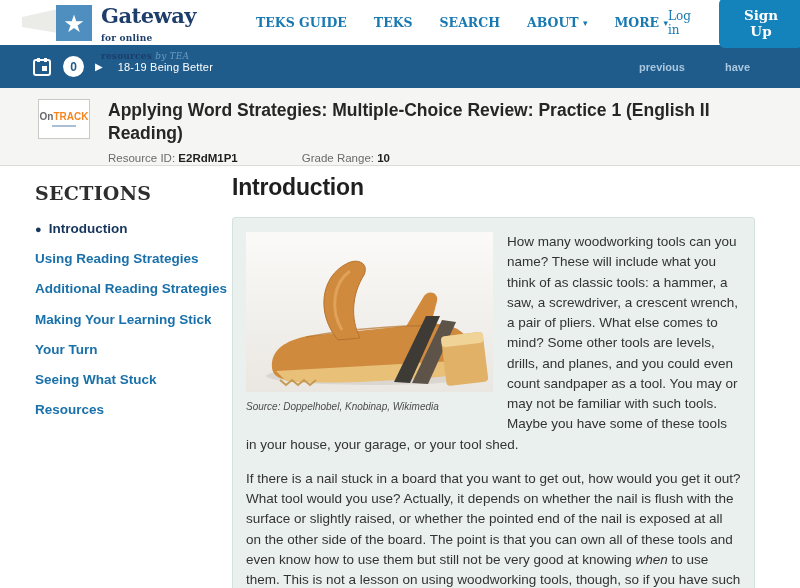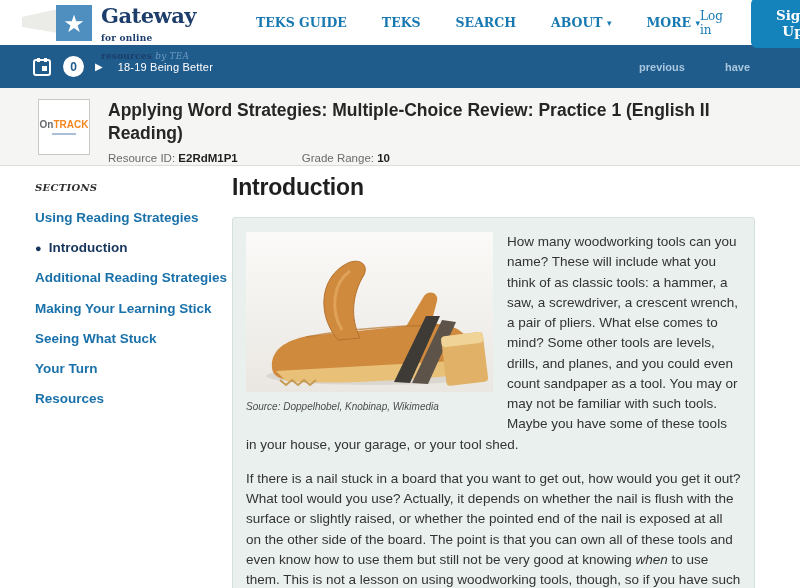--- a/index.html
+++ b/index.html
@@ -9,52 +9,52 @@
     font-family:"Liberation Sans", sans-serif; -webkit-font-smoothing:antialiased;
   }
 
   
   .topbar { height:45px; display:flex; align-items:center; padding:0 28px 0 22px; background:#fff; }
   .logo { display:flex; align-items:center; gap:7px; cursor:pointer; text-decoration:none; }
   .logo-mark svg { display:block; }
   .logo-title { font-family:"DejaVu Serif", serif; font-weight:bold; font-size:21px; color:#1d3e6b; line-height:1.05; letter-spacing:-0.5px; }
   .logo-sub { font-family:"DejaVu Serif", serif; font-size:9px; font-weight:bold; color:#1d3e6b; letter-spacing:0.2px; }
   .logo-sub em { color:#6d9cc4; font-weight:normal; font-style:italic; }
-  .mainnav { display:flex; gap:35px; margin-left:60px; align-items:center; }
+  .mainnav { display:flex; gap:27px; margin-left:60px; align-items:center; }
   .nav-link { font-family:"DejaVu Serif", serif; font-weight:bold; font-size:12.5px; color:#1879b2; text-decoration:none; cursor:pointer; white-space:nowrap; }
   .nav-caret { font-size:9px; position:relative; top:-1px; }
   .auth { margin-left:auto; display:flex; align-items:center; gap:28px; }
   .login-link { font-family:"DejaVu Serif", serif; font-weight:normal; font-size:12px; color:#1879b2; text-decoration:none; cursor:pointer; }
   .signup-btn { background:#1583bb; color:#fff; border:none; border-radius:6px; padding:9px 25px; font-family:"DejaVu Serif", serif; font-weight:bold; font-size:13.5px; cursor:pointer; }
 
   
   .crumbbar { height:43px; background:#1f5b8b; display:flex; align-items:center; padding:0 50px 0 32px; }
   .crumb-left { display:flex; align-items:center; gap:11px; }
   .notebook-icon svg { display:block; }
   .count-badge { width:21px; height:21px; border-radius:50%; background:#fff; color:#1f5b8b; font-weight:bold; font-size:12px; display:flex; align-items:center; justify-content:center; }
   .crumb-caret { color:#fff; font-size:10px; cursor:pointer; }
   .crumb-title { color:#fff; font-size:11px; margin-left:4px; letter-spacing:0.2px; }
   .crumb-links { margin-left:auto; display:flex; gap:40px; }
   .crumb-link { color:#a9c7de; font-size:11px; font-weight:bold; text-decoration:none; cursor:pointer;text-align:right; }
 
   
   .band { background:#f5f5f3; border-bottom:1px solid #dcdcda; display:flex; gap:18px; padding:11px 40px 0 38px; height:78px; }
-  .ontrack { width:52px; height:56px; background:#fff; border:1px solid #c9c9c7; display:flex; flex-direction:column; align-items:center; justify-content:center; flex:none; }
+  .ontrack { width:52px; height:40px; background:#fff; border:1px solid #c9c9c7; display:flex; flex-direction:column; align-items:center; justify-content:center; flex:none; }
   .ontrack-text { font-size:10px; font-weight:bold; letter-spacing:0; }
   .ontrack-on { color:#67696c; } .ontrack-track { color:#f6851f; }
   .ontrack-line { width:24px; height:2px; background:#a9bfd8; margin-top:3px; }
   .band-right { flex:1; min-width:0; }
   .band-title { font-size:17.5px; font-weight:bold; color:#262626; line-height:1.3; max-width:620px; }
   .band-meta { display:flex; gap:64px; margin-top:7px; font-size:11.5px; color:#6b6b6b; }
   .band-meta b { color:#1f1f1f; }
 
   
   .content { display:flex; }
   .sidebar { width:228px; flex:none; padding:16px 0 0 35px; }
-  .sections-heading { font-family:"DejaVu Serif", serif; font-weight:bold; font-size:10px; color:#2e2e2e; letter-spacing:0.3px;font-style:italic; }
+  .sections-heading { font-family:"DejaVu Serif", serif; font-weight:bold; font-size:19px; color:#2e2e2e; letter-spacing:0.3px; }
   .side-list { list-style:none; margin-top:17px; }
   .side-item { margin-bottom:14px; font-size:13.5px; font-weight:bold; line-height:1.2; }
   .side-item a { color:#1a71aa; text-decoration:none; cursor:pointer; }
   .side-item.active a { color:#16355d; }
   .bullet { color:#16355d; font-size:11px; margin-right:7px; }
 
   .main { flex:1; padding:8px 0 0 4px; }
   .page-heading { font-size:23px; font-weight:bold; color:#1f1f1f; letter-spacing:-0.2px; }
   .lesson-box {
     width:523px; margin-top:16px; background:#e9f0ee; border:1px solid #d5e1dd;
@@ -129,26 +129,26 @@
         <span><span>Grade Range:</span> <b>10</b></span>
       </div>
     </div>
   </div>
 
   <div class="content">
 
     <aside class="sidebar">
       <div class="sections-heading">SECTIONS</div>
       <ul class="side-list">
+        <li class="side-item active"><span class="bullet">●</span><a>Introduction</a></li>
         <li class="side-item"><a>Using Reading Strategies</a></li>
-        <li class="side-item active"><span class="bullet">●</span><a>Introduction</a></li>
         <li class="side-item"><a>Additional Reading Strategies</a></li>
         <li class="side-item"><a>Making Your Learning Stick</a></li>
+        <li class="side-item"><a>Your Turn</a></li>
         <li class="side-item"><a>Seeing What Stuck</a></li>
-        <li class="side-item"><a>Your Turn</a></li>
         <li class="side-item"><a>Resources</a></li>
       </ul>
     </aside>
 
     <main class="main">
       <h2 class="page-heading">Introduction</h2>
 
       <div class="lesson-box">
 
         <figure class="photo-fig">

